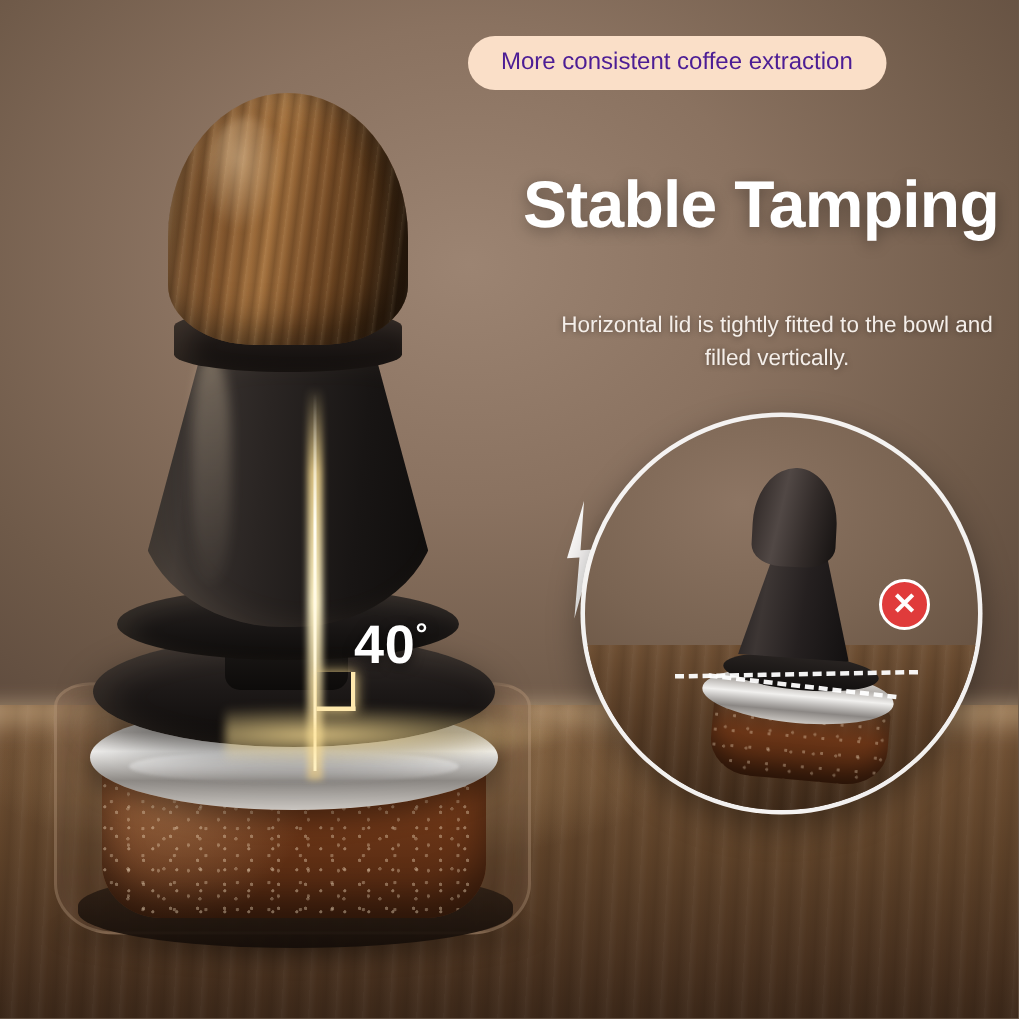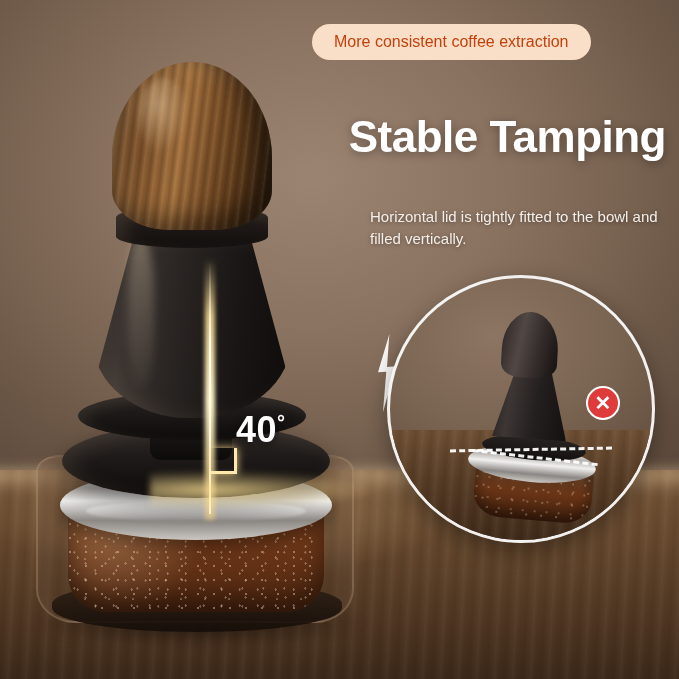--- a/index.html
+++ b/index.html
@@ -370,41 +370,42 @@
     text-align: center;
   }
 
   
   .pill {
     position: absolute;
     left: 312px; top: 24px;
     padding: 9px 22px;
     border-radius: 20px;
     background: #fadfc8;
-    color: #c2410c;
+    color: #4c1d95;
     font-size: 16px;
     white-space: nowrap;
   }
   .headline {
     position: absolute;
     left: 290px; top: 84px;
     width: 376px;
     text-align: right;
     color: #ffffff;
     font-size: 44px;
     font-weight: 700;
     line-height: 1.12;
     letter-spacing: -.5px;
     text-shadow: 0 2px 10px rgba(0,0,0,.35);
     margin-top: 28px;
   }
   .subtext {
     position: absolute;
     left: 370px; top: 206px;
     width: 296px;
+    text-align: center;
     color: #f4eee9;
     font-size: 15px;
     line-height: 1.45;
     text-shadow: 0 1px 4px rgba(0,0,0,.4);
   }
 </style>
 </head>
 <body>
 
 <div id="stage">

